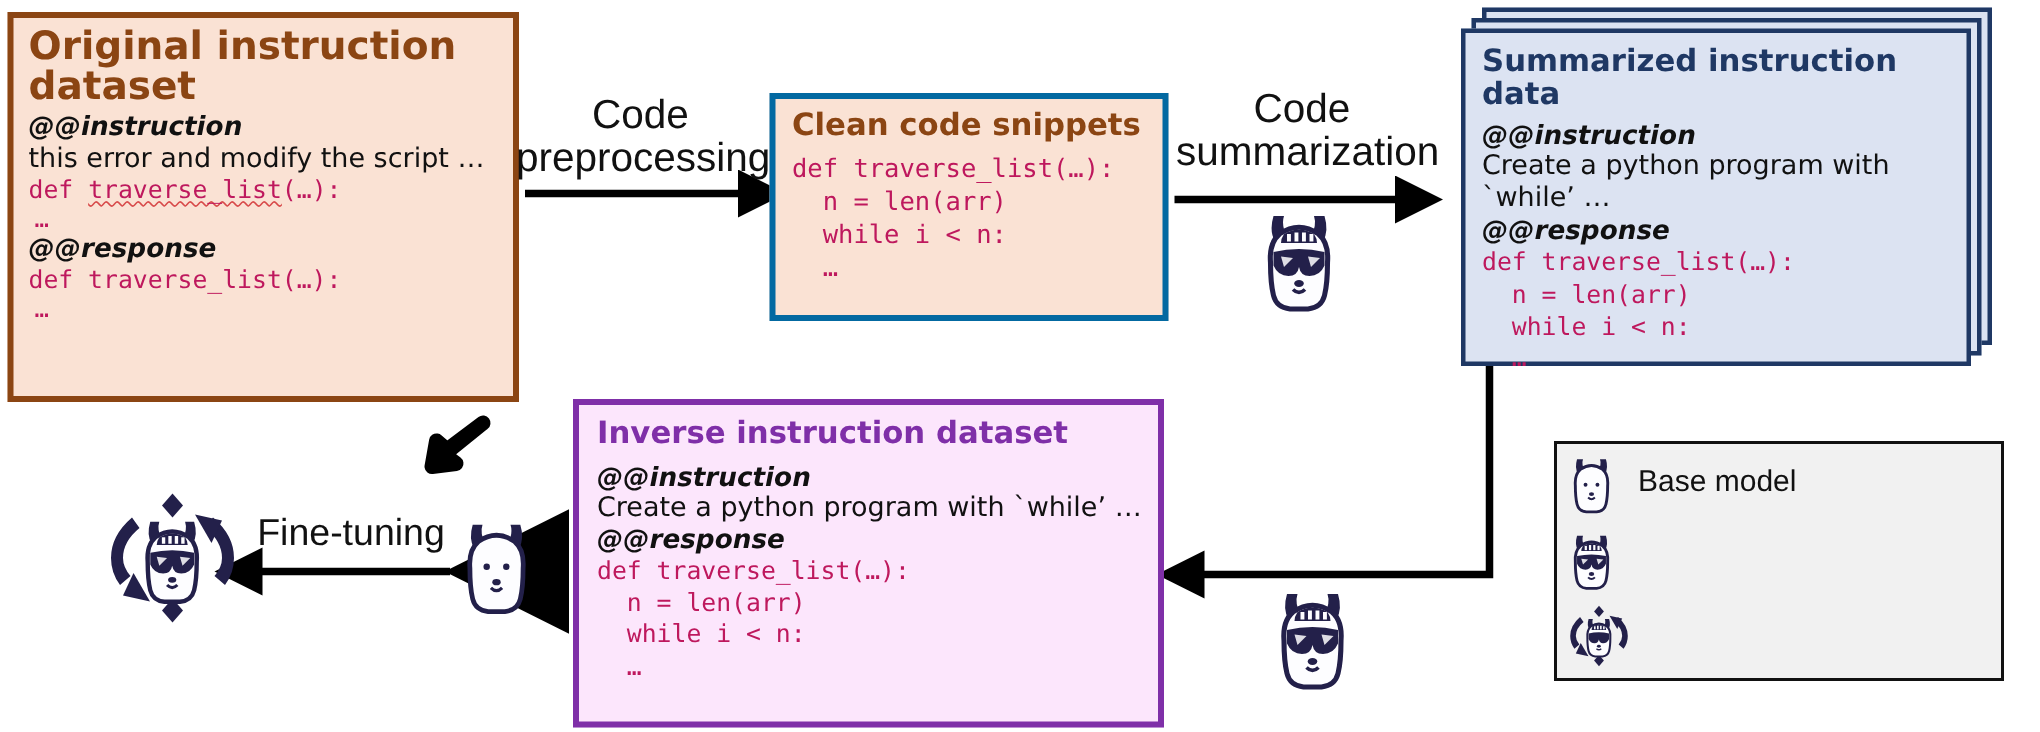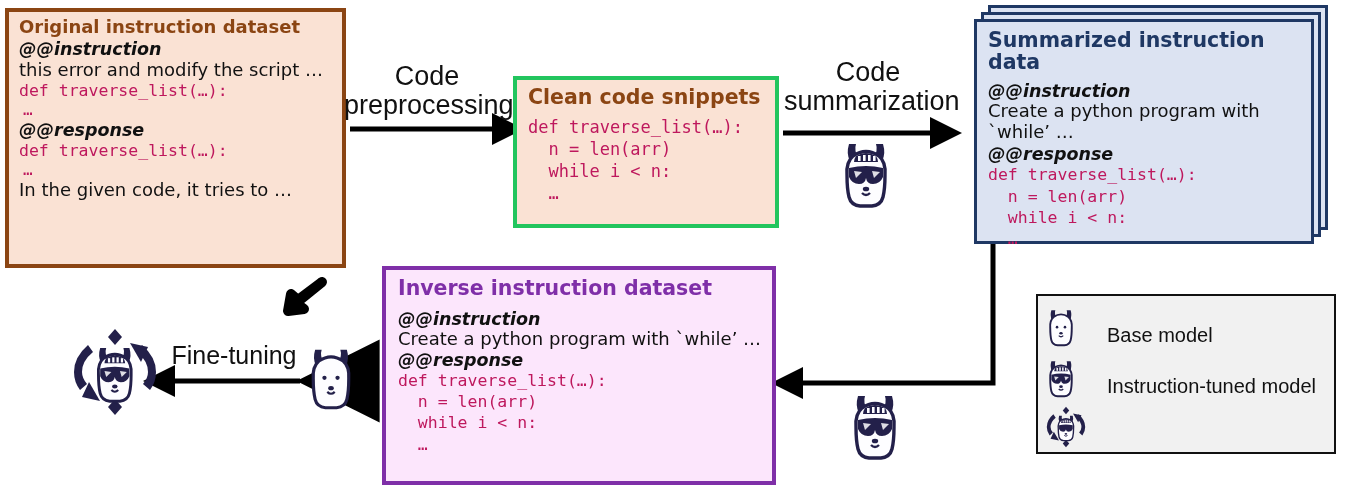--- a/index.html
+++ b/index.html
@@ -6,36 +6,36 @@
   body{width:1360px;height:488px;position:relative;overflow:hidden;
        font-family:"DejaVu Sans","Liberation Sans",sans-serif;}
   .stage{position:absolute;left:0;top:0;width:1360px;height:488px;}
 
   
   .card{position:absolute;box-sizing:border-box;}
   .card .title{font-weight:bold;line-height:1.05;}
   .tag{font-weight:bold;font-style:italic;color:#111;}
   .prose{color:#111;}
   .code{font-family:"DejaVu Sans Mono","Liberation Mono",monospace;color:#be185d;white-space:pre;}
-  .sq{ text-decoration-color:#d84a4a;
+  .sq{ text-decoration: underline; text-decoration-color:#d84a4a;
        text-decoration-style: wavy; text-decoration-thickness:1px;
        text-underline-offset:2px;}
 
   
   #orig{left:5px;top:8px;width:341px;height:260px;
         background:#FAE2D4;border:4px solid #8B4513;}
-  #orig .title{color:#8B4513;font-size:18px;margin:6px 0 2px 10px;}
+  #orig .title{color:#8B4513;font-size:26px;margin:6px 0 2px 10px;}
   #orig .tag{font-size:17.5px;margin:1px 0 0 10px;}
   #orig .prose{font-size:18px;margin:0 0 0 10px;line-height:1.17;}
   #orig .code{font-size:16.5px;margin:1px 0 0 10px;}
   #orig .dots{font-size:16px;margin:0 0 0 14px;}
 
   
-  #clean{left:513px;top:76px;width:266px;height:152px;
-         background:#FAE2D4;border:4px solid #22c55e;}
+  #clean{left:513px;top:62px;width:266px;height:152px;
+         background:#FAE2D4;border:4px solid #0369a1;}
   #clean .title{color:#8B4513;font-size:20.5px;margin:7px 0 7px 11px;}
   #clean .code{font-size:17px;margin-left:11px;line-height:1.3;}
 
   
   #sumWrap{position:absolute;left:950px;top:5px;width:404px;height:243px;margin-left:24px;}
   .sheet{position:absolute;box-sizing:border-box;background:#DCE3F2;
          border:3px solid #1F3864;}
   #sheet3{left:14px;top:0px;width:340px;height:225px;}
   #sheet2{left:7px;top:7px;width:340px;height:225px;}
   #sum{left:0px;top:14px;width:340px;height:225px;background:#DCE3F2;
@@ -49,21 +49,21 @@
   #inv{left:382px;top:266px;width:394px;height:219px;
        background:#FCE6FC;border:4px solid #7F2FA8;}
   #inv .title{color:#7F2FA8;font-size:20.5px;margin:8px 0 9px 12px;}
   #inv .tag{font-size:17.5px;margin:0 0 0 12px;}
   #inv .prose{font-size:18px;margin:0 0 1px 12px;line-height:1.15;}
   #inv .code{font-size:16.5px;margin:1px 0 0 12px;line-height:1.22;}
 
   
   #legend{left:1036px;top:294px;width:300px;height:160px;
           background:#F1F1F1;border:2px solid #111;}
-  .legrow{display:flex;align-items:flex-end;height:51px;margin-left:6px;gap:15px;}
+  .legrow{display:flex;align-items:center;height:51px;margin-left:6px;}
   .legrow .lbl{font-size:20px;color:#111;margin-left:14px;
                font-family:"Liberation Sans",sans-serif;}
 
   
   .albl{position:absolute;color:#111;text-align:center;line-height:1.06;
         font-family:"Liberation Sans",sans-serif;font-size:27px;}
   #lbl-pre{left:344px;top:62px;width:166px;}
   #lbl-sum{left:784px;top:58px;width:168px;}
   #lbl-self{left:786px;top:310px;width:200px;}
   #lbl-ft{left:160px;top:318px;width:148px;font-size:25px;margin-top:24px;}
@@ -100,21 +100,20 @@
 
   <div class="card" id="orig">
     <div class="title">Original instruction dataset</div>
     <div class="tag">@@instruction</div>
     <div class="prose">this error and modify the script …</div>
     <div class="code"><span>def </span><span class="sq">traverse_list</span><span>(…):</span></div>
     <div class="code dots">…</div>
     <div class="tag">@@response</div>
     <div class="code">def traverse_list(…):</div>
     <div class="code dots">…</div>
-    <div class="prose">In the given code, it tries to …</div>
   </div>
 
   <div class="card" id="clean">
     <div class="title">Clean code snippets</div>
     <div class="code">def traverse_list(…):</div>
     <div class="code">  n = len(arr)</div>
     <div class="code">  while i &lt; n:</div>
     <div class="code">  …</div>
   </div>
 
@@ -278,21 +277,20 @@
             <rect x="32" y="19" width="2.6" height="6"></rect>
               <rect x="37" y="20" width="2.6" height="5"></rect>
           </g>
           <path d="M13 32 q17 -4 34 0 l0 9 q-3 7 -10 7 q-6 0 -7 -6 q-1 6 -7 6 q-7 0 -10 -7 z" fill="#23204a"></path>
           <path d="M18 35 l8 1 l-6 6 z" fill="#fff" opacity=".85"></path>
           <path d="M36 35 l8 1 l-6 6 z" fill="#fff" opacity=".85"></path>
           <ellipse cx="30" cy="53" rx="3.2" ry="2.3" fill="#23204a"></ellipse>
           <path d="M26 57 q4 4 8 0" stroke="#23204a" stroke-width="2.4" fill="none"></path>
         </svg>
       </span>
-      <span class="lbl">Instruction-tuned model</span>
     </div>
 
     <div class="legrow">
       <span>
         <svg class="ic" viewBox="0 0 94 94" width="44" height="44">
           <g fill="#23204a">
             <path d="M20 20 q-14 12 -14 27 q0 10 6 18 l7 -6 q-5 -6 -5 -12 q0 -11 11 -20 z"></path>
             <path d="M74 20 q14 12 14 27 q0 10 -6 18 l-7 -6 q5 -6 5 -12 q0 -11 -11 -20 z"></path>
             <path d="M62 18 l18 4 l-7 15 z"></path>
             <path d="M32 76 l-18 -4 l7 -15 z"></path>

